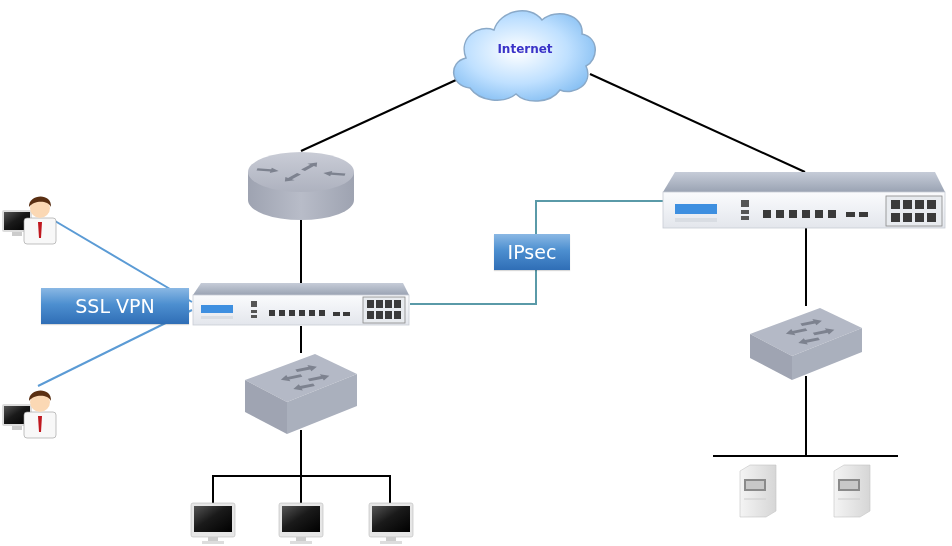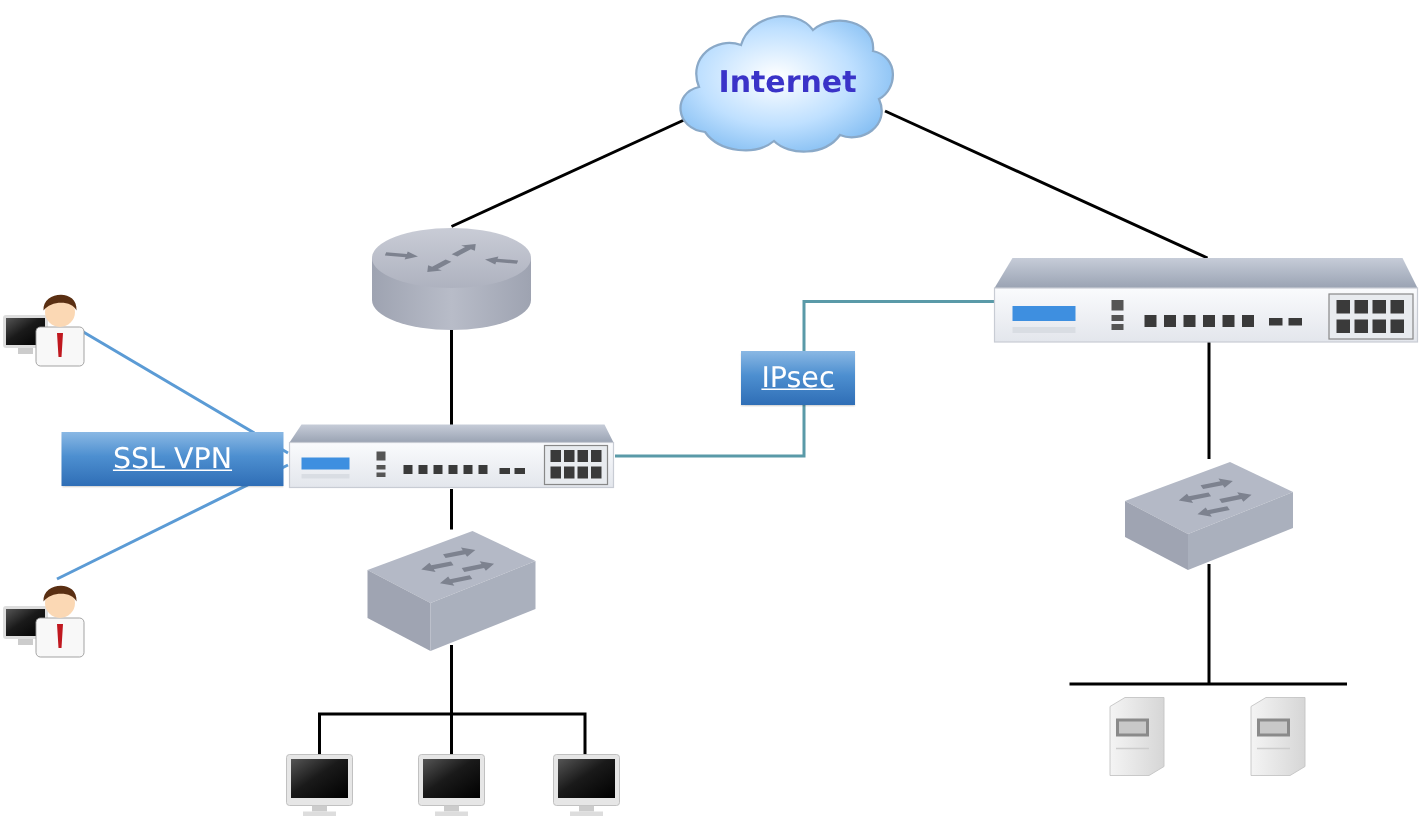--- a/index.html
+++ b/index.html
@@ -5,26 +5,25 @@
   html, body { margin: 0; padding: 0; background: #ffffff; }
   body { width: 952px; height: 546px; position: relative; overflow: hidden; font-family: "DejaVu Sans", sans-serif; }
   #diagram { position: absolute; left: 0; top: 0; width: 952px; height: 546px; }
   .label-box {
     position: absolute;
     color: #ffffff;
     font-family: "DejaVu Sans", sans-serif;
     display: flex; align-items: center; justify-content: center;
     background: linear-gradient(to bottom, #8ab8e4 0%, #4d8fd0 45%, #2f6eb6 100%);
     box-shadow: 0 1px 1px rgba(0,0,0,0.15);
-    text-decoration: underline;
   }
   #ssl-label { left: 12px; top: 288px; width: 148px; height: 36px; font-size: 19px; margin-left: 29px; }
   #ipsec-label { left: 494px; top: 234px; width: 76px; height: 36px; font-size: 19px; }
   #cloud-text { position: absolute; left: 470px; top: 42px; width: 110px; text-align: center;
-    font-family: "DejaVu Sans", sans-serif; font-weight: bold; font-size: 20px; color: #3a33c8; }
+    font-family: "DejaVu Sans", sans-serif; font-weight: bold; font-size: 12px; color: #3a33c8; }
 </style>
 </head>
 <body>
 
 <svg id="diagram" viewBox="0 0 952 546" xmlns="http://www.w3.org/2000/svg">
   <defs>
     <radialGradient id="cloudGrad" cx="45%" cy="45%" r="65%">
       <stop offset="0%" stop-color="#ffffff"></stop>
       <stop offset="55%" stop-color="#bfe0ff"></stop>
       <stop offset="100%" stop-color="#7ab8f0"></stop>

